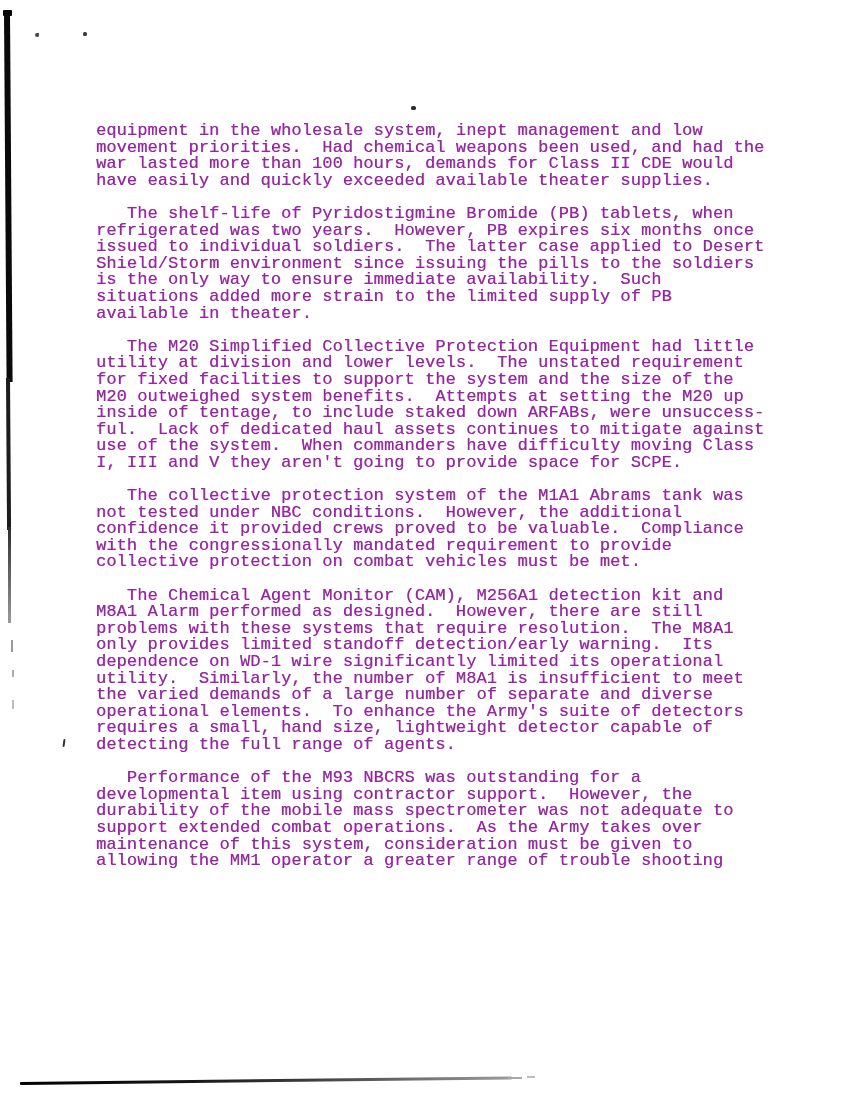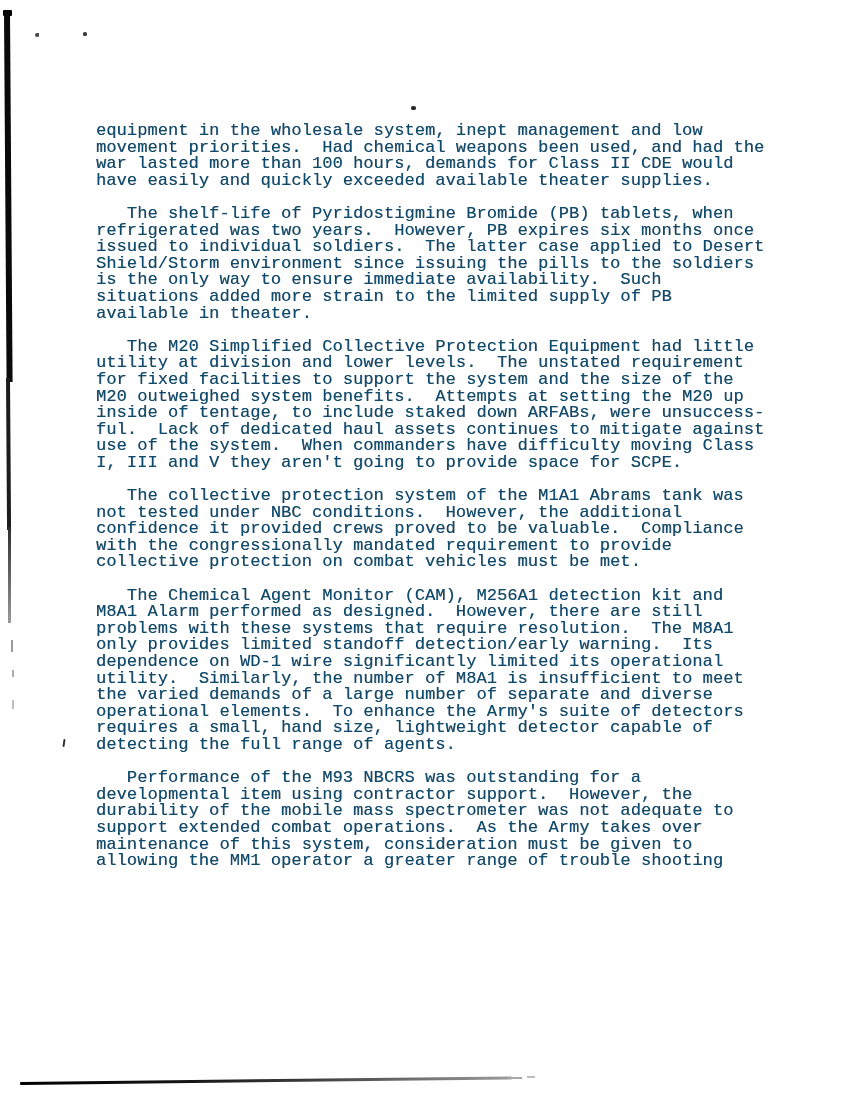--- a/index.html
+++ b/index.html
@@ -67,21 +67,21 @@
   <div class="artifact streak-dash2"></div>
   <div class="artifact streak-dash3"></div>
   <div class="artifact speck1"></div>
   <div class="artifact speck2"></div>
   <div class="artifact speck3"></div>
   <div class="artifact tickmark"></div>
   <div class="artifact bottom-rule"></div>
   <div class="artifact bottom-dash1"></div>
   <div class="artifact bottom-dash2"></div>
 
-  <pre class="typewritten" style="color: #0c4a6e;">equipment in the wholesale system, inept management and low
+  <pre class="typewritten" style="color: #a21caf;">equipment in the wholesale system, inept management and low
 movement priorities.  Had chemical weapons been used, and had the
 war lasted more than 100 hours, demands for Class II CDE would
 have easily and quickly exceeded available theater supplies.
 
    The shelf-life of Pyridostigmine Bromide (PB) tablets, when
 refrigerated was two years.  However, PB expires six months once
 issued to individual soldiers.  The latter case applied to Desert
 Shield/Storm environment since issuing the pills to the soldiers
 is the only way to ensure immediate availability.  Such
 situations added more strain to the limited supply of PB

